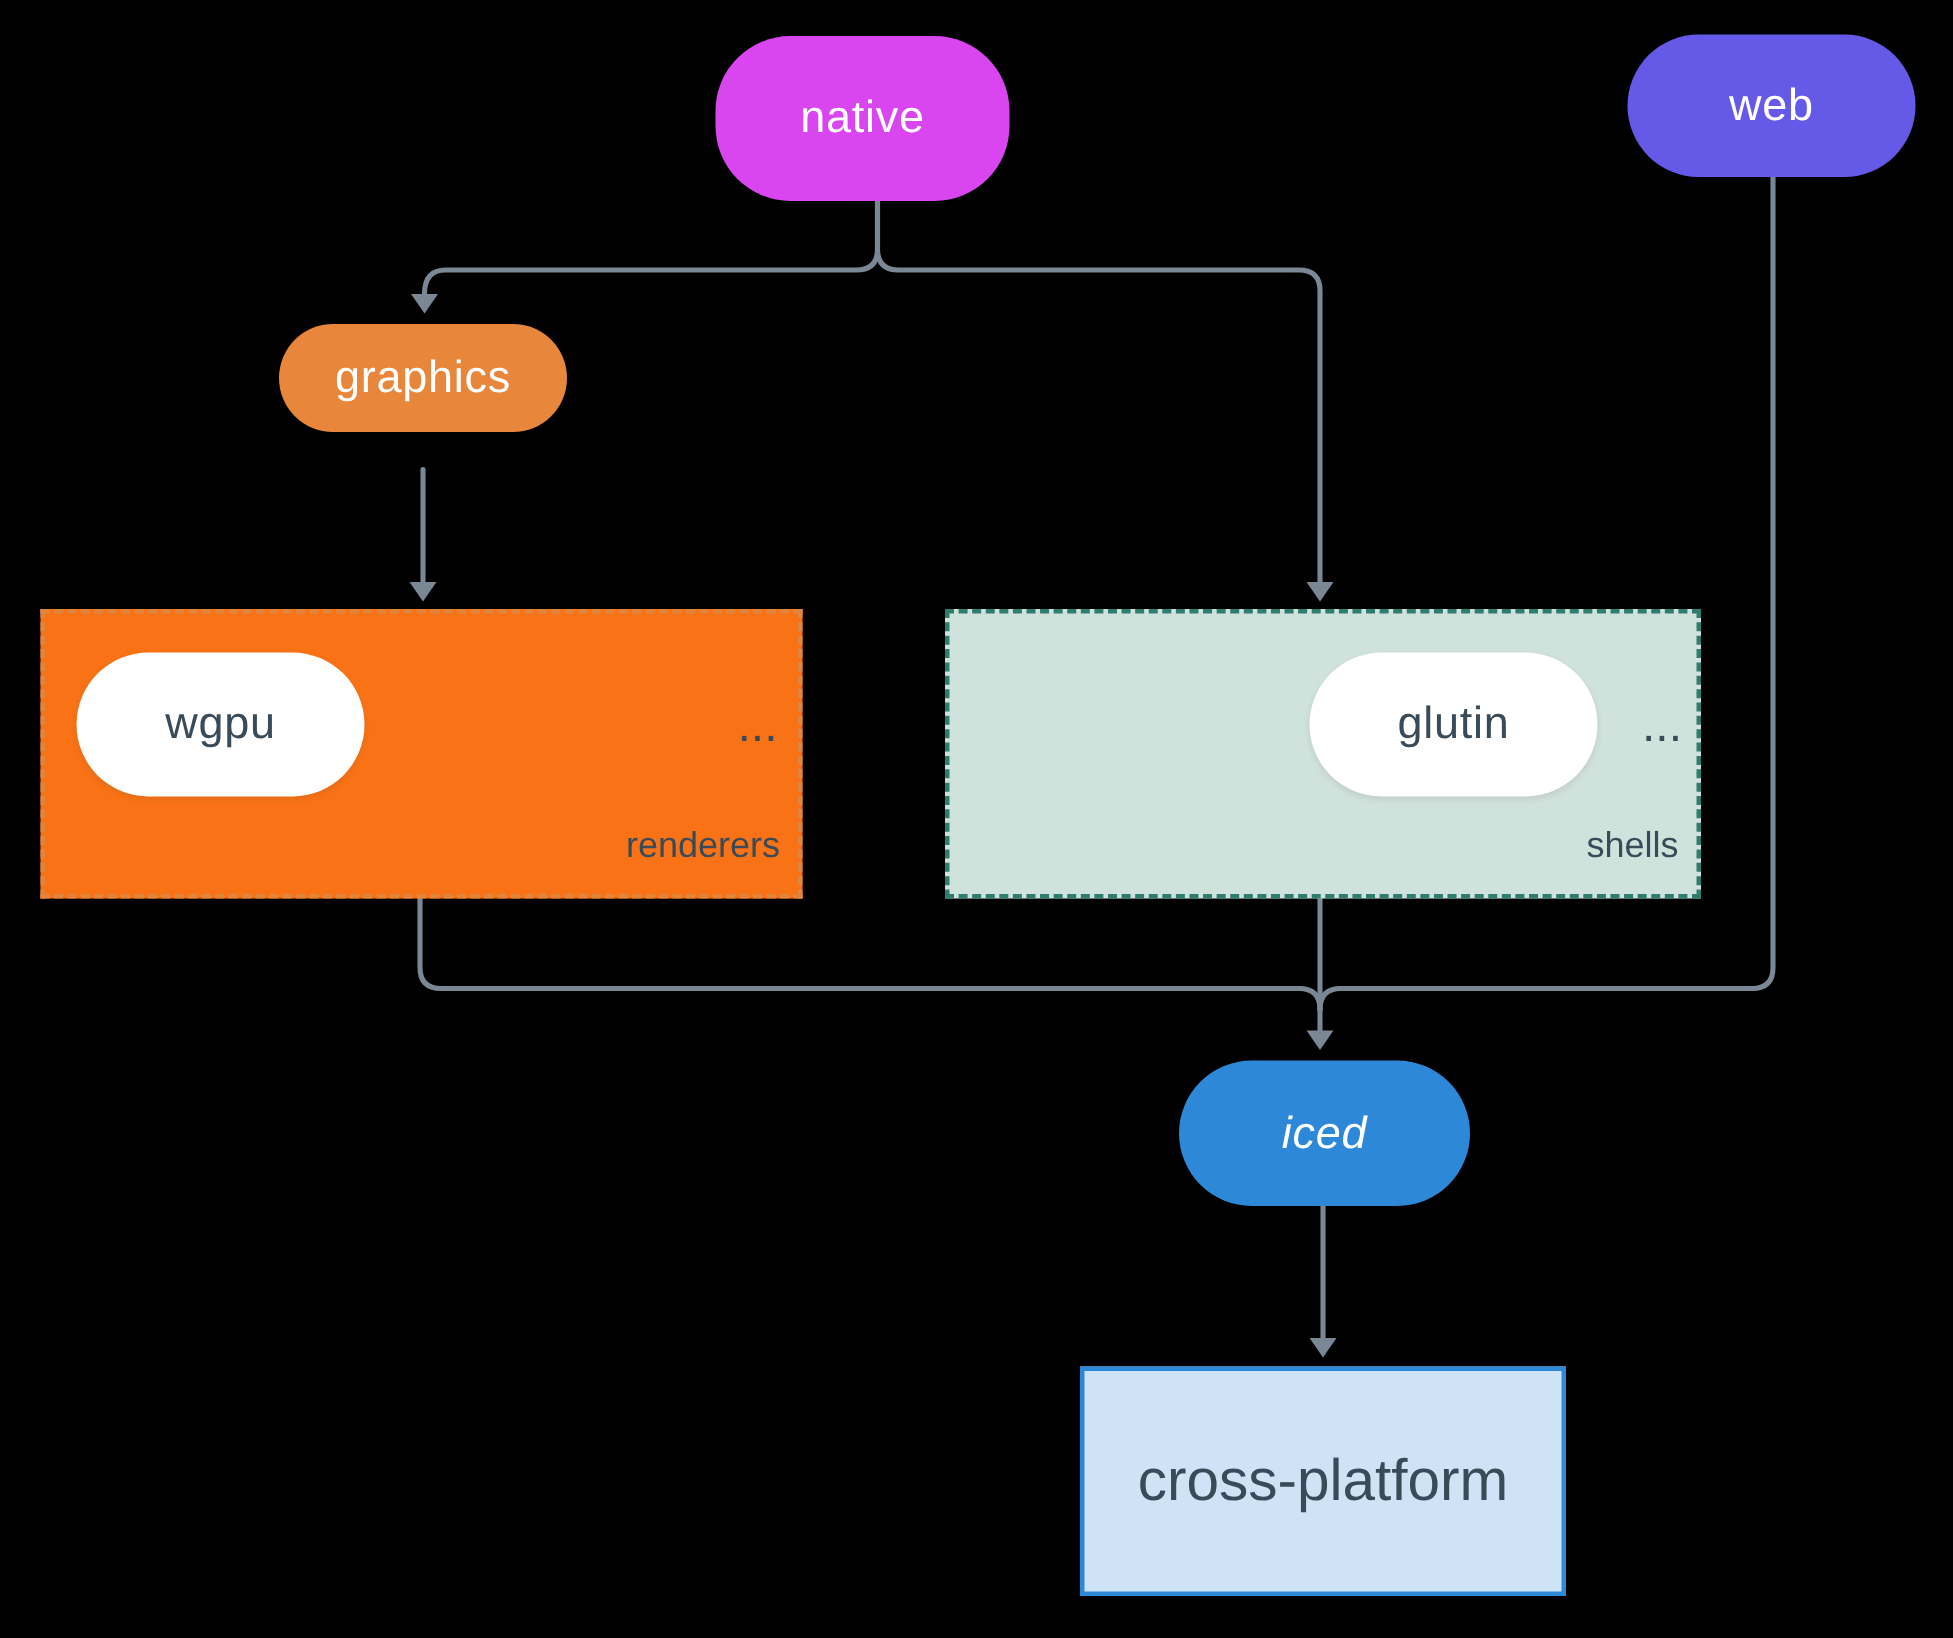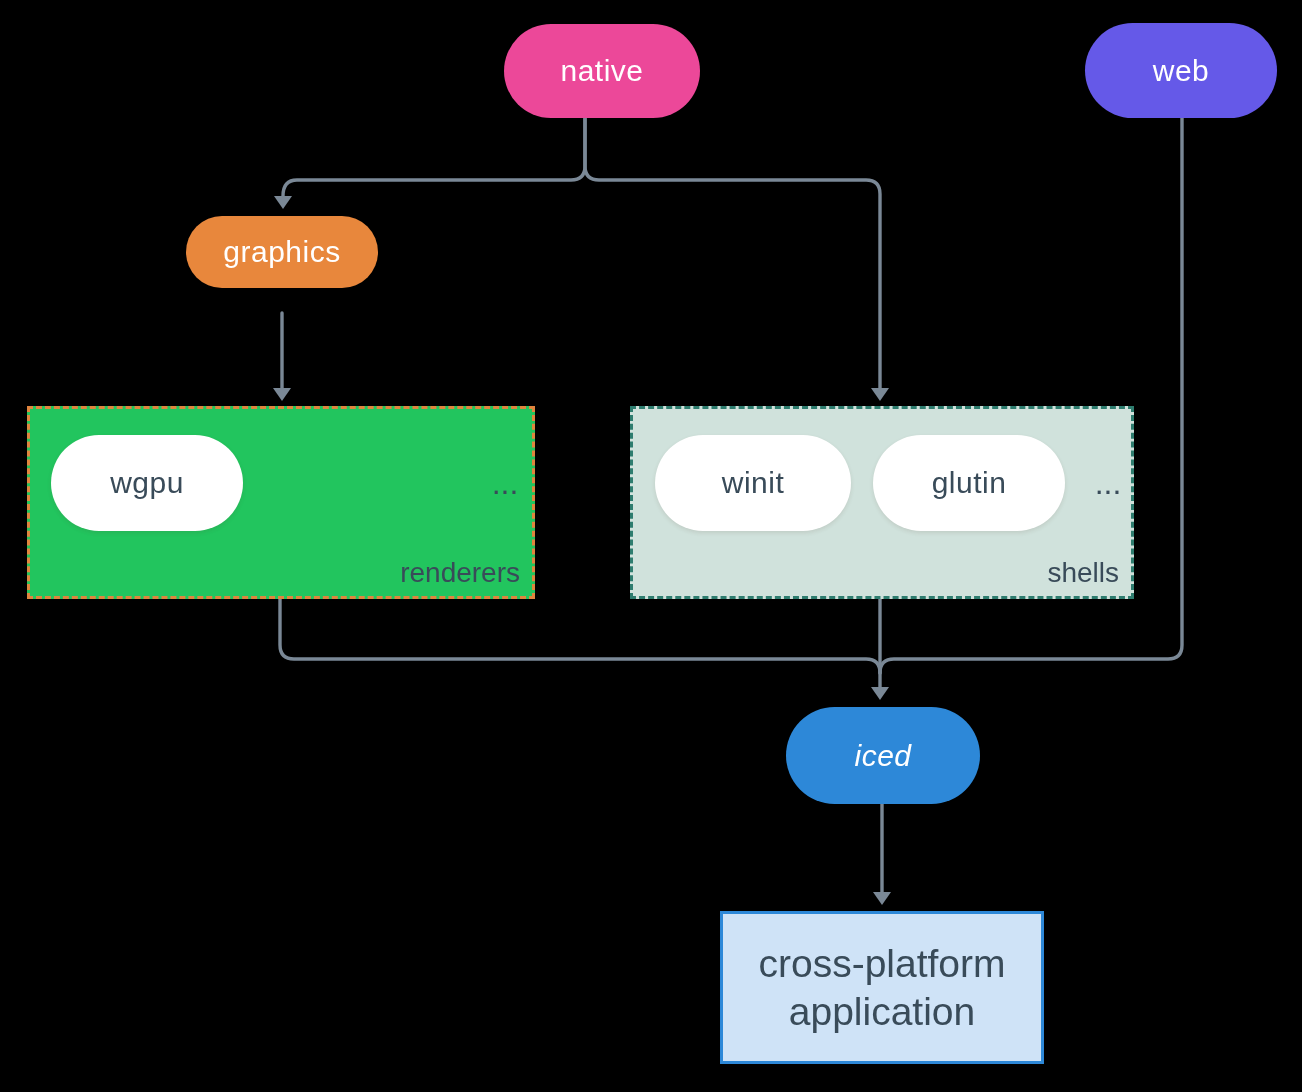--- a/index.html
+++ b/index.html
@@ -27,33 +27,33 @@
   .pill {
     position: absolute;
     display: flex;
     align-items: center;
     justify-content: center;
     border-radius: 50px;
     font-size: 30px;
     letter-spacing: 0.5px;
   }
   .pill.colored { color: #FFFFFF; }
-  #node-native   { left: 504px;  top: 24px;  width: 196px; height: 94px; background: #ec4899; }
+  #node-native   { left: 477px;  top: 24px;  width: 196px; height: 110px; background: #d946ef; }
   #node-web      { left: 1085px; top: 23px;  width: 192px; height: 95px; background: #6559E8; }
   #node-graphics { left: 186px;  top: 216px; width: 192px; height: 72px; background: #E8873C; }
   #node-iced     { left: 786px;  top: 707px; width: 194px; height: 97px; background: #2D88D8; font-style: italic; }
 
   .group {
     position: absolute;
     box-sizing: border-box;
     border: 3px dashed;
   }
   #group-renderers {
     left: 27px; top: 406px; width: 508px; height: 193px;
-    background: #22c55e; border-color: #E0853E;
+    background: #f97316; border-color: #E0853E;
   }
   #group-shells {
     left: 630px; top: 406px; width: 504px; height: 193px;
     background: #D0E2DC; border-color: #2E7D6F;
   }
   .group .pill.white {
     background: #FFFFFF;
     color: #394B59;
     box-shadow: 0 2px 4px rgba(80, 60, 40, 0.12);
   }
@@ -62,23 +62,23 @@
   #pill-winit  { left: 22px;  top: 26px; width: 196px; height: 96px; }
   #pill-glutin { left: 240px; top: 26px; width: 192px; height: 96px; }
   .ellipsis {
     position: absolute;
     left: 440px; top: 26px; width: 70px; height: 96px;
     display: flex; align-items: center; justify-content: center;
     color: #394B59; font-size: 32px;
   }
   .group-label {
     position: absolute;
-    right: 12px; bottom: 7px;
+    right: 12px; bottom: 18px;
     color: #394B59;
-    font-size: 28px;
+    font-size: 24px;
     margin-top: 10px;
   }
 
   #node-application {
     position: absolute;
     left: 720px; top: 911px; width: 324px; height: 153px;
     box-sizing: border-box;
     background: #CFE3F7;
     border: 3px solid #2D88D8;
     color: #394B59;
@@ -132,32 +132,28 @@
 
   <div class="group" id="group-renderers">
     <div class="pill white" id="pill-wgpu">
       <span>wgpu</span>
     </div>
     <div class="ellipsis">...</div>
     <div class="group-label">renderers</div>
   </div>
 
   <div class="group" id="group-shells">
-    <div class="pill white" id="pill-winit">
-      <span>winit</span>
-    </div>
     <div class="pill white" id="pill-glutin">
       <span>glutin</span>
     </div>
     <div class="ellipsis">...</div>
     <div class="group-label">shells</div>
   </div>
 
   <div class="pill colored" id="node-iced">
     <span>iced</span>
   </div>
 
   <div id="node-application">
     <span>cross-platform</span>
-    <span>application</span>
   </div>
 
 </div>
 
 </body></html>

